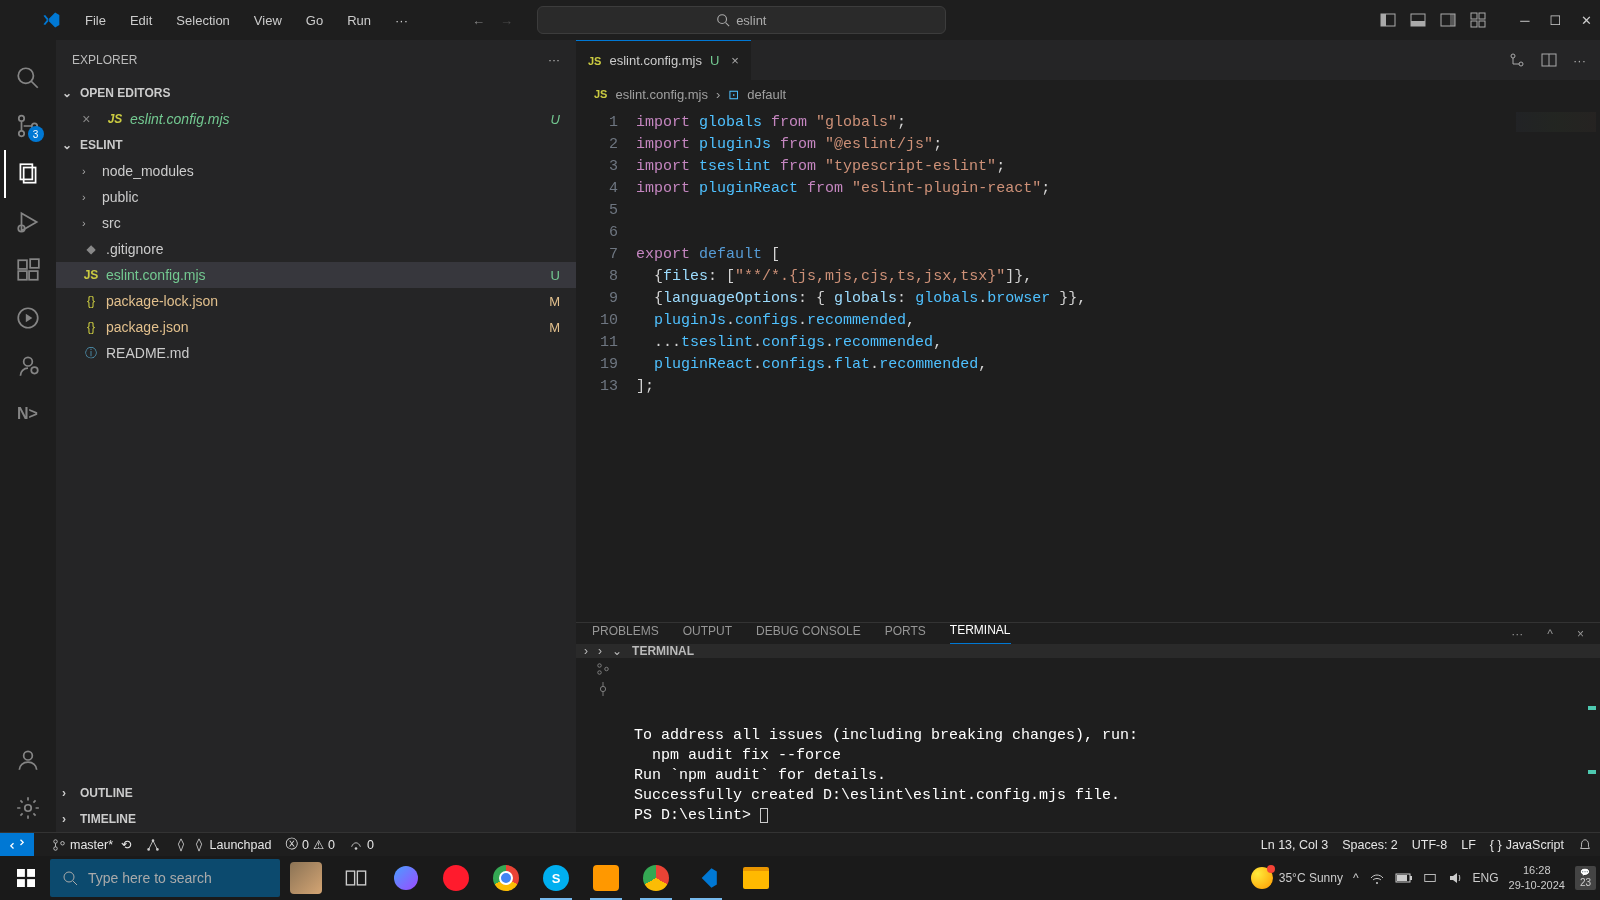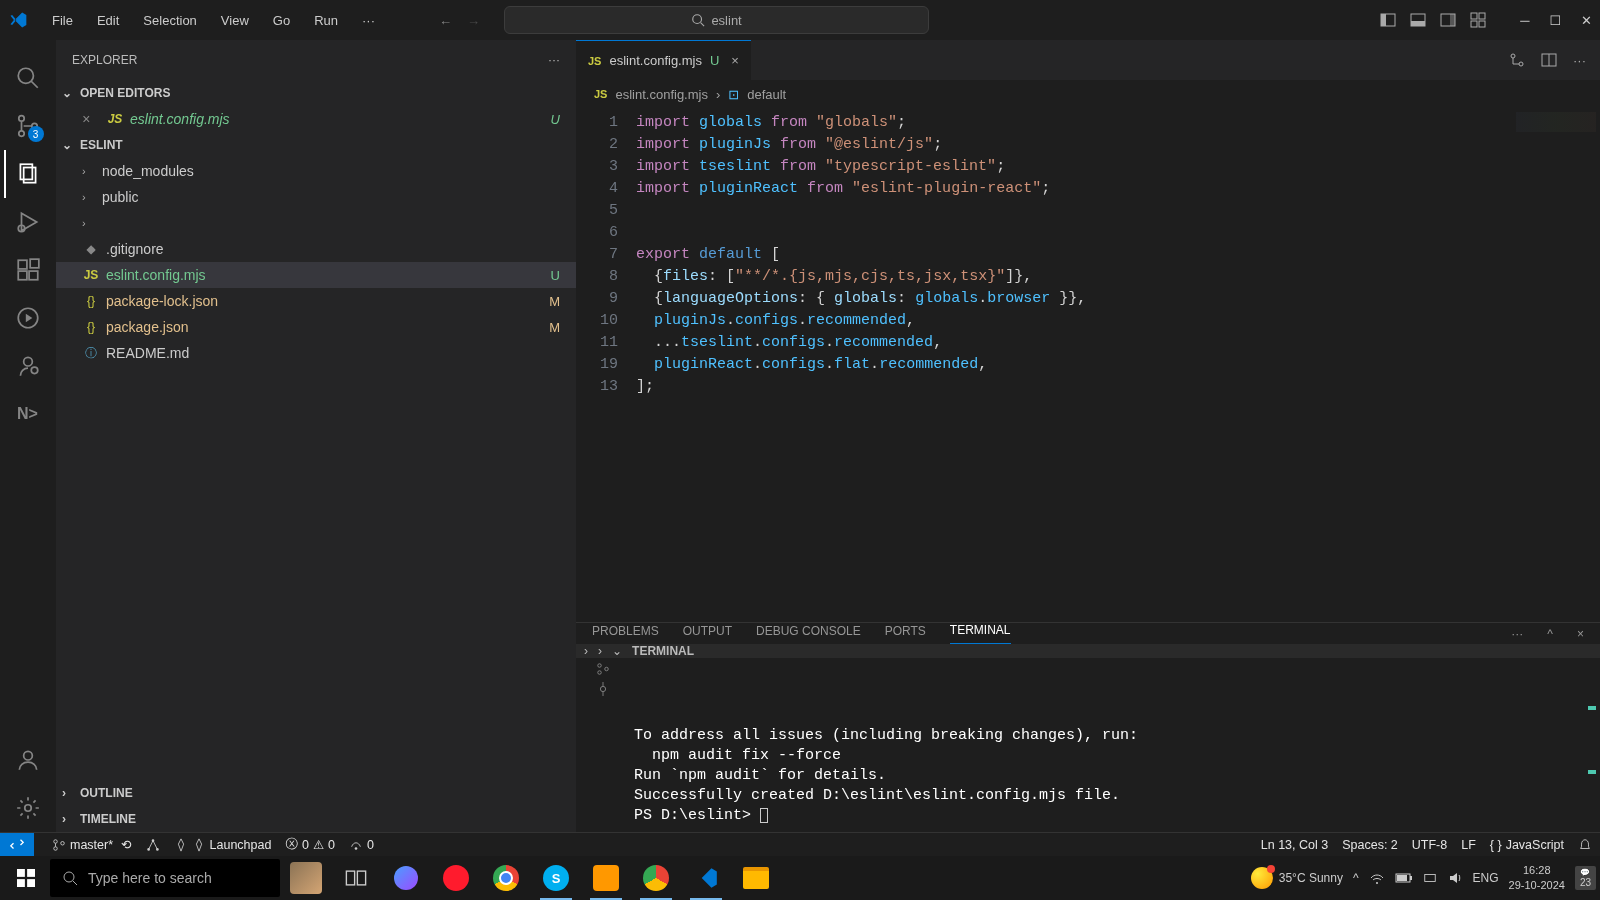--- a/index.html
+++ b/index.html
@@ -16,20 +16,21 @@
 }
 
 
 .titlebar {
   height: 40px;
   background: #1e1e1e;
   display: flex;
   align-items: center;
   padding: 0 8px;
   gap: 4px;
+  margin-left: 33px;
 }
 .titlebar .logo { width: 20px; height: 20px; margin-right: 10px; }
 .titlebar .menu-item { padding: 6px 10px; cursor: pointer; font-size: 13px; }
 .titlebar .ellipsis { padding: 6px 10px; }
 .titlebar .nav-arrows { display: flex; margin-left: 50px; gap: 15px; color: #888; }
 .titlebar .search-box {
   flex: 1;
   max-width: 600px;
   height: 28px;
   background: #2a2a2a;
@@ -272,21 +273,21 @@
   background: #1a1a1a;
   display: flex;
   align-items: center;
   padding: 0 4px;
   gap: 2px;
 }
 .taskbar .win-start { width: 44px; height: 44px; display: flex; align-items: center; justify-content: center; }
 .taskbar .win-search {
   width: 230px;
   height: 38px;
-  background: #000000;
+  background: #0c4a6e;
   border-radius: 2px;
   display: flex;
   align-items: center;
   padding: 0 12px;
   gap: 10px;
   color: #aaa;
   font-size: 14px;
 }
 .taskbar .tb-icon { width: 48px; height: 44px; display: flex; align-items: center; justify-content: center; position: relative; }
 .taskbar .tb-icon.active::after { content: ''; position: absolute; bottom: 0; left: 8px; right: 8px; height: 2px; background: #76b9ed; }
@@ -452,20 +453,21 @@
         <div class="file-row indent">
           <span class="chev">›</span>
           <span class="name">node_modules</span>
         </div>
         <div class="file-row indent">
           <span class="chev">›</span>
           <span class="name">public</span>
         </div>
         <div class="file-row indent">
           <span class="chev">›</span>
+          <span class="name">src</span>
         </div>
         <div class="file-row indent">
           <span class="icon " style="color:#888">◆</span>
           <span class="name">.gitignore</span>
         </div>
         <div class="file-row indent selected git-untracked">
           <span class="icon js-icon" style="">JS</span>
           <span class="name">eslint.config.mjs</span>
           <span class="badge-letter">U</span>
         </div>

